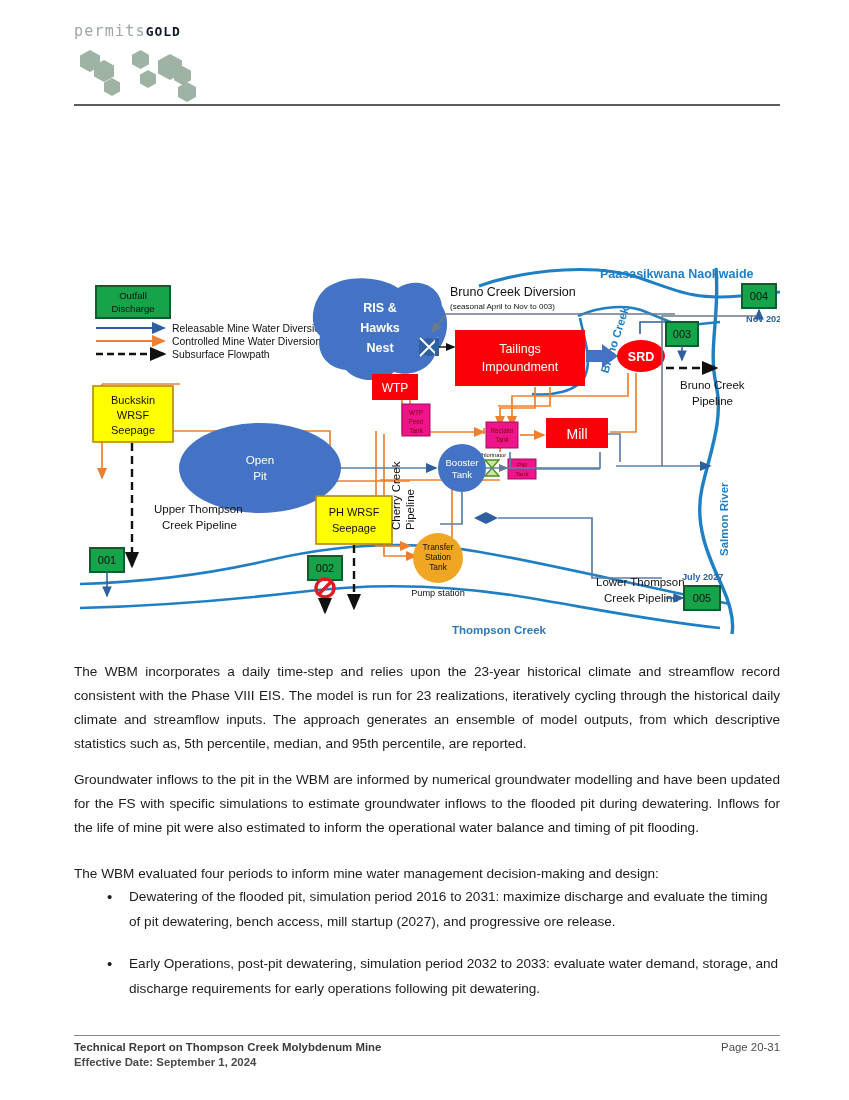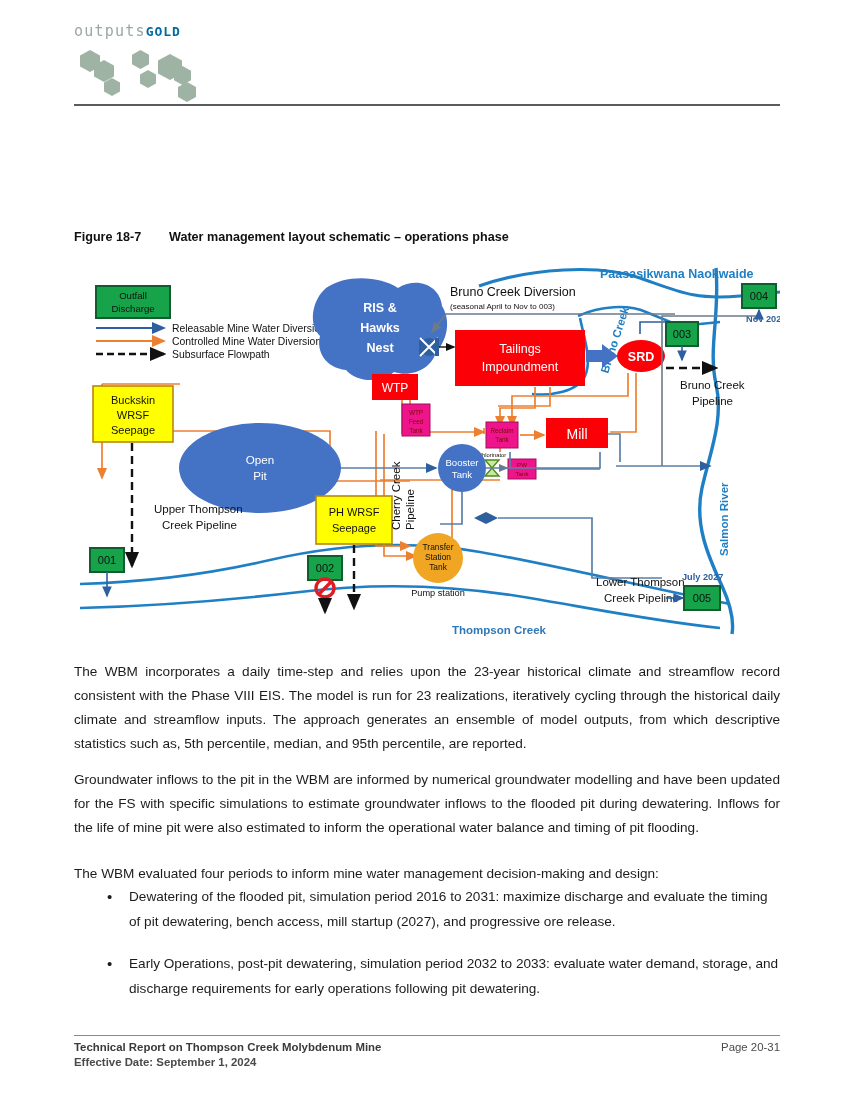--- a/index.html
+++ b/index.html
@@ -32,21 +32,21 @@
     height: 78px;
   }
   .logo-wordmark {
     font-family: "DejaVu Sans Mono", monospace;
     font-size: 15px;
     letter-spacing: 1.2px;
     line-height: 1;
     white-space: nowrap;
   }
   .logo-centerra { color: #9aa8a0; }
-  .logo-gold { color: #0369a1; font-weight: bold; font-size: 13px; letter-spacing: 1px;}
+  .logo-gold { color: #0f172a; font-weight: bold; font-size: 13px; letter-spacing: 1px;}
   .logo-hexes {
     position: relative;
     width: 160px;
     height: 44px;
     margin-top: 7px;
   }
   .hex {
     position: absolute;
     background: #9fb3a4;
     width: 16px;
@@ -135,39 +135,36 @@
   }
   .figure svg { display: block; }
 </style>
 </head>
 <body>
 
 <div class="page">
 
   <div class="header">
     <div class="logo-wordmark">
-      <span class="logo-centerra">outputs</span><span class="logo-gold">GOLD</span>
+      <span class="logo-centerra">permits</span><span class="logo-gold">GOLD</span>
     </div>
     <div class="logo-hexes">
       <div class="hex" style="left:6px;  top:4px;  width:20px; height:22px;"></div>
       <div class="hex" style="left:20px; top:14px; width:20px; height:22px;"></div>
       <div class="hex" style="left:30px; top:32px; width:16px; height:18px;"></div>
       <div class="hex" style="left:58px; top:4px;  width:17px; height:19px;"></div>
       <div class="hex" style="left:66px; top:24px; width:16px; height:18px;"></div>
       <div class="hex" style="left:84px; top:8px;  width:24px; height:26px;"></div>
       <div class="hex" style="left:100px;top:20px; width:17px; height:19px;"></div>
       <div class="hex" style="left:104px;top:36px; width:18px; height:20px;"></div>
     </div>
   </div>
   <div class="header-rule"></div>
 
 
-  <div class="fig-caption" style="top:230px;">
-    <span class="cap-num">Figure 18-7</span><span>Water management layout schematic – operations phase</span>
-  </div>
 
   <div class="figure">
     <svg width="700" height="390" viewBox="0 0 700 390" xmlns="http://www.w3.org/2000/svg">
       <defs>
         <marker id="arrBlue" markerWidth="7" markerHeight="7" refX="6" refY="3" orient="auto">
           <path d="M0,0 L7,3 L0,6 z" fill="#2e5f9e"></path>
         </marker>
         <marker id="arrOrange" markerWidth="7" markerHeight="7" refX="6" refY="3" orient="auto">
           <path d="M0,0 L7,3 L0,6 z" fill="#ed8030"></path>
         </marker>

